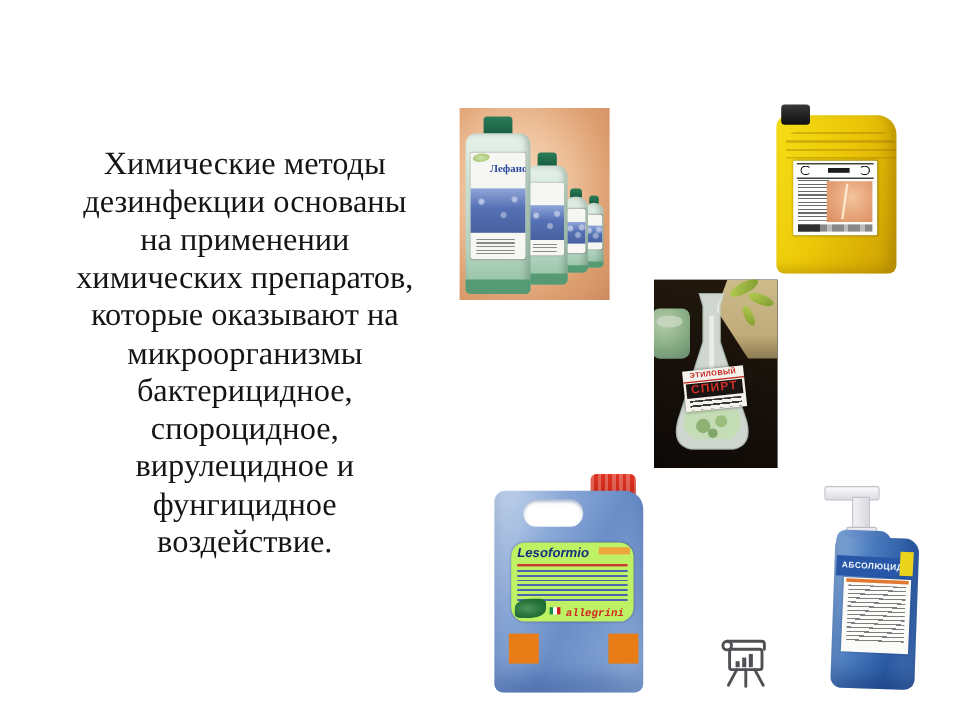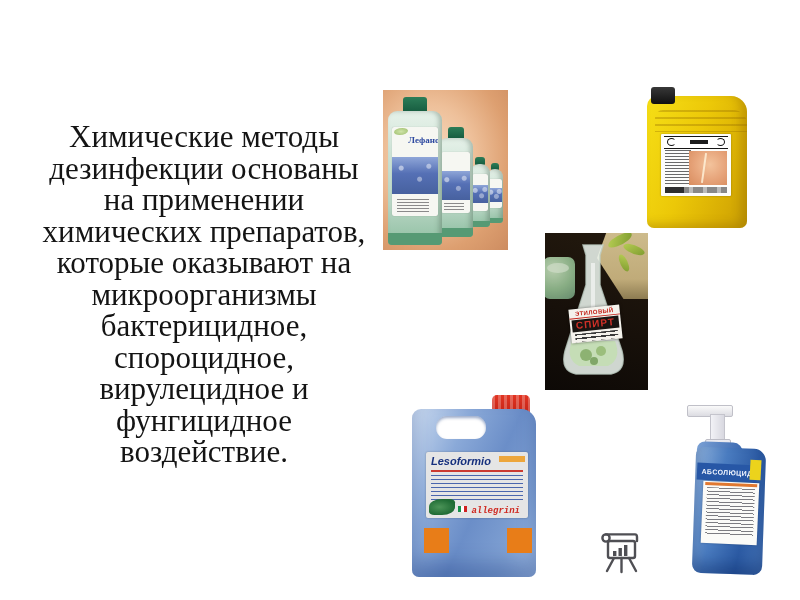--- a/index.html
+++ b/index.html
@@ -4,21 +4,21 @@
 <style>
   html,body{margin:0;padding:0;}
   body{width:800px;height:600px;background:#ffffff;overflow:hidden;
        font-family:"Liberation Serif", serif;}
   .slide{position:relative;width:800px;height:600px;background:#fff;}
 
   
   .title{position:absolute;left:42px;top:10px;width:740px;margin:0;
          font-size:48px;font-weight:400;color:#0b0b0b;white-space:nowrap;}
   .body-text{position:absolute;left:24px;top:121px;width:360px;
-             font-size:31px;line-height:31.5px;color:#141414;
+             font-size:27px;line-height:31.5px;color:#141414;
              text-align:center;white-space:pre-line;}
 
   
   .photo-lefanol{position:absolute;left:383px;top:90px;width:125px;height:160px;
     background:radial-gradient(ellipse at 38% 42%, #f8ddc2 0%, #eec09a 40%, #dd9f70 72%, #cd8c60 100%);}
   .bottle{position:absolute;}
   .bottle .cap{position:absolute;left:50%;transform:translateX(-50%);top:0;
     background:linear-gradient(180deg,#2c7d58,#155a3e);border-radius:3px 3px 1px 1px;}
   .bottle .bod{position:absolute;left:0;right:0;bottom:0;
     background:linear-gradient(180deg,#e7f2ea 0%,#cfe4d7 30%,#b9d6c4 70%,#8fbfa2 100%);
@@ -95,22 +95,22 @@
   
   .photo-leso{position:absolute;left:408px;top:392px;width:132px;height:192px;background:#fff;}
   .leso-cap{position:absolute;left:84px;top:3px;width:38px;height:32px;
     background:repeating-linear-gradient(90deg,rgba(255,255,255,.25) 0 3px,transparent 3px 6px),
                linear-gradient(180deg,#e23422,#ad170c);border-radius:5px 5px 2px 2px;}
   .leso-body{position:absolute;left:4px;top:17px;width:124px;height:168px;
     background:linear-gradient(115deg,#cddcf0 0%,#8aa9d8 30%,#6b8ec8 55%,#7fa0d2 80%,#9cb8e0 100%);
     border-radius:9px 15px 7px 7px;box-shadow:inset 0 -14px 18px rgba(30,60,130,.35);}
   .leso-hole{position:absolute;left:28px;top:24px;width:50px;height:23px;background:#fff;
     border-radius:11px;box-shadow:inset 0 2px 3px rgba(60,90,150,.5);}
-  .leso-label{position:absolute;left:18px;top:60px;width:102px;height:66px;background:#e5e5e5;
-    border-radius:2px;box-shadow:0 0 2px rgba(0,0,0,.3);overflow:hidden;z-index:2;}
+  .leso-label{position:absolute;left:18px;top:60px;width:102px;height:66px;background:#bef264;
+    border-radius:12px;box-shadow:0 0 2px rgba(0,0,0,.3);overflow:hidden;z-index:2;}
   .leso-brand{position:absolute;left:5px;top:3px;font-family:"Liberation Sans",sans-serif;
     font-size:11px;font-weight:bold;color:#16307e;font-style:italic;}
   .leso-tag{position:absolute;right:3px;top:4px;width:26px;height:6px;background:#eda63c;}
   .leso-redline{position:absolute;left:5px;top:18px;width:92px;height:2px;background:#cc3a30;}
   .leso-bluelines{position:absolute;left:5px;top:23px;width:92px;height:26px;
     background:repeating-linear-gradient(180deg,#4a66ae 0 1.5px,transparent 1.5px 4px);}
   .leso-leafimg{position:absolute;left:3px;bottom:3px;width:26px;height:16px;
     background:radial-gradient(ellipse at 40% 50%, #4c9458 0%, #1f6b34 70%);
     border-radius:50% 20% 50% 20%;}
   .leso-flag{position:absolute;left:32px;bottom:6px;width:9px;height:6px;

